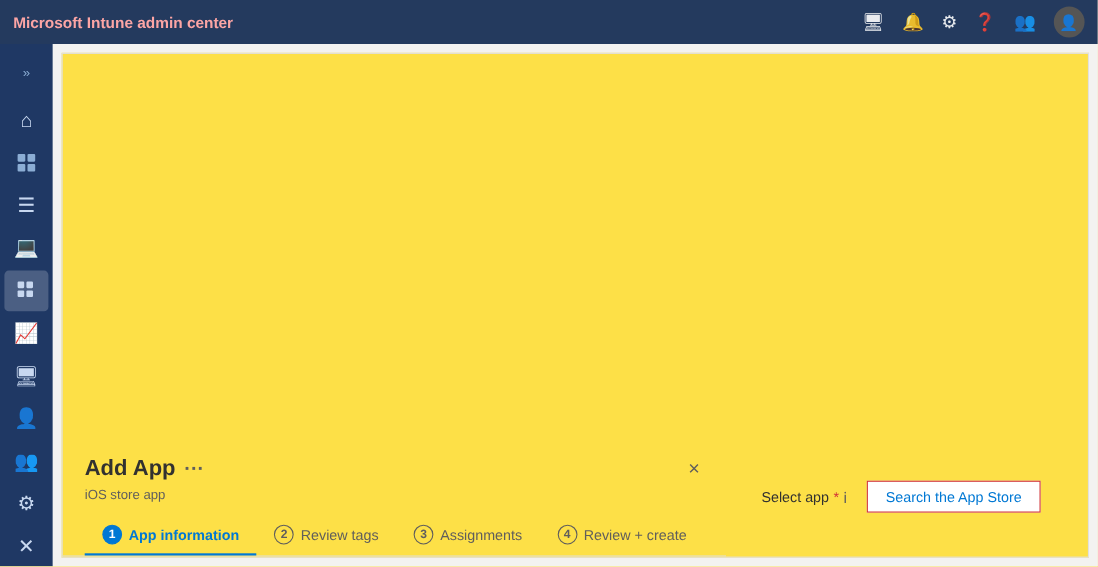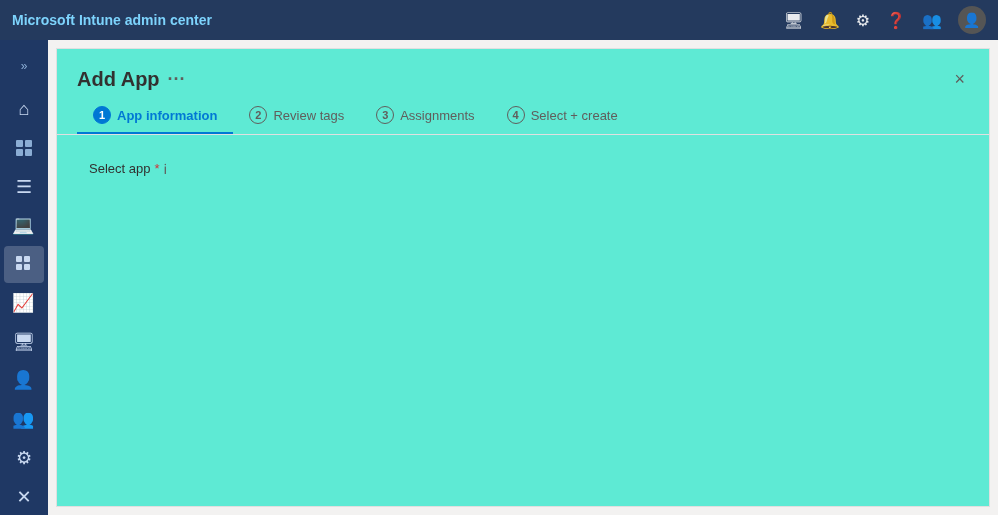--- a/index.html
+++ b/index.html
@@ -12,21 +12,21 @@
       height: 40px;
       display: flex;
       align-items: center;
       padding: 0 12px;
       color: white;
       flex-shrink: 0;
     }
     .topbar-title {
       font-size: 14px;
       font-weight: 600;
-      color: #7dd3fc;
+      color: #fca5a5;
       flex: 1;
     }
     .topbar-icons {
       display: flex;
       gap: 16px;
       align-items: center;
     }
     .topbar-icon {
       color: white;
       font-size: 16px;
@@ -87,26 +87,27 @@
       flex: 1;
       display: flex;
       flex-direction: column;
       background: #f3f2f1;
       overflow: hidden;
     }
 
     
     .panel {
       flex: 1;
-      background: #5eead4;
+      background: #fde047;
       margin: 8px;
       border: 1px solid #e0e0e0;
       display: flex;
-      flex-direction: column;
+      flex-direction: row;
       overflow: hidden;
+      align-items: flex-end;
     }
 
     
     .panel-header {
       padding: 16px 20px 0 20px;
       border-bottom: 1px solid #e0e0e0;
       flex-shrink: 0;
     }
 
     .panel-title-row {
@@ -291,47 +292,49 @@
       <div class="panel-header">
         <div class="panel-title-row">
           <div style="display:flex;align-items:center;gap:8px;">
             <span class="panel-title">
               <span>Add App</span>
               <span class="panel-ellipsis">···</span>
             </span>
           </div>
           <span class="close-btn">×</span>
         </div>
+        <div class="panel-subtitle">iOS store app</div>
 
         <div class="tabs">
           <div class="tab active">
             <span class="tab-num">1</span>
             <span>App information</span>
           </div>
           <div class="tab">
             <span class="tab-num">2</span>
             <span>Review tags</span>
           </div>
           <div class="tab">
             <span class="tab-num">3</span>
             <span>Assignments</span>
           </div>
           <div class="tab">
             <span class="tab-num">4</span>
-            <span>Select + create</span>
+            <span>Review + create</span>
           </div>
         </div>
       </div>
 
       <div class="panel-body">
         <div class="field-row">
           <div class="field-label">
             <span>Select app</span>
             <span class="required-star">*</span>
             <span class="info-icon" title="More information">ℹ</span>
           </div>
+          <button class="search-app-store-btn">Search the App Store</button>
         </div>
       </div>
 
 
     </div>
   </div>
 </div>
 
 </body></html>

